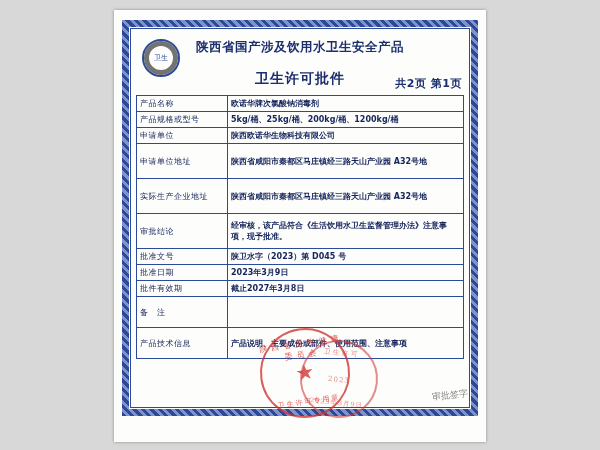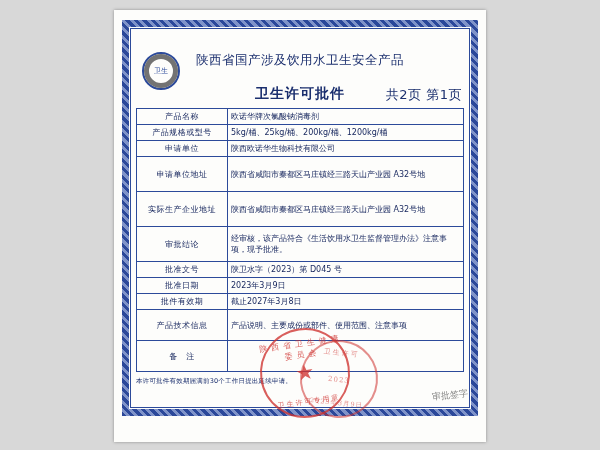--- a/index.html
+++ b/index.html
@@ -47,57 +47,57 @@
   }
   .seal .inner{
     width:24px;height:24px;border-radius:50%;
     border:5px solid #737373;
     display:flex;align-items:center;justify-content:center;
     font-size:7px;line-height:8px;color:#2c4a9a;
     font-family:"DejaVu Serif","Liberation Serif",serif;
     text-align:center;
   }
   .title1{
-    font-size:12.5px;font-weight:normal;letter-spacing:.5px;
-    color:#1b2f6e;margin:16px;padding-top:2px;
+    font-size:12.5px;font-weight:bold;letter-spacing:.5px;
+    color:#1b2f6e;margin:3px;padding-top:2px;
     font-family:"DejaVu Serif","Liberation Serif",serif;
   }
   .title2{
     font-size:14px;font-weight:bold;letter-spacing:1px;
     color:#1b2f6e;margin-top:14px;
     font-family:"DejaVu Serif","Liberation Serif",serif;
   }
   .pageno{
     position:absolute;right:2px;bottom:-2px;
-    font-size:13px;color:#1b2f6e;letter-spacing:.5px;
+    font-size:11px;color:#1b2f6e;letter-spacing:.5px;font-weight:bold;
   }
   
   table.doc{
     width:100%;border-collapse:collapse;
     margin-top:6px;
     table-layout:fixed;
   }
   table.doc td{
     border:1px solid #2c4a9a;
     font-size:8px;
     line-height:11px;
     color:#14245c;
     padding:2px 3px;
     vertical-align:middle;
   }
   td.lab{
     width:84px;
-    text-align:center;
     letter-spacing:.5px;
     white-space:nowrap;
     margin-left:48px;
   }
   td.val{
     text-align:left;
     padding-left:5px;
+    font-weight:bold;
   }
   td.tall{height:26px;}
   td.tall2{height:30px;}
   .note{
     margin-top:5px;
     font-size:6.5px;
     color:#1b2f6e;
     letter-spacing:.2px;
   }
   
@@ -207,31 +207,30 @@
         </tr>
         <tr>
           <td class="lab">批准日期</td>
           <td class="val">2023年3月9日</td>
         </tr>
         <tr>
           <td class="lab">批件有效期</td>
           <td class="val">截止2027年3月8日</td>
         </tr>
         <tr>
+          <td class="lab tall">备　注</td>
+          <td class="val tall"></td>
+        </tr>
+        <tr>
           <td class="lab tall">产品技术信息</td>
           <td class="val tall">产品说明、主要成份或部件、使用范围、注意事项</td>
         </tr>
-        <tr>
-          <td class="lab tall">备　注</td>
-          <td class="val tall"></td>
-        </tr>
       </tbody>
     </table>
 
-    <div class="note">本许可批件有效期届满前30个工作日提出延续申请。</div>
   </div>
 
   <div class="stamp">
     <div class="arc-top">陕西省卫生健康委员会</div>
     <div class="star">★</div>
     <div class="arc-bottom">卫生许可专用章</div>
   </div>
 
   <div class="stamp2">
     <div class="t">卫生许可</div>

